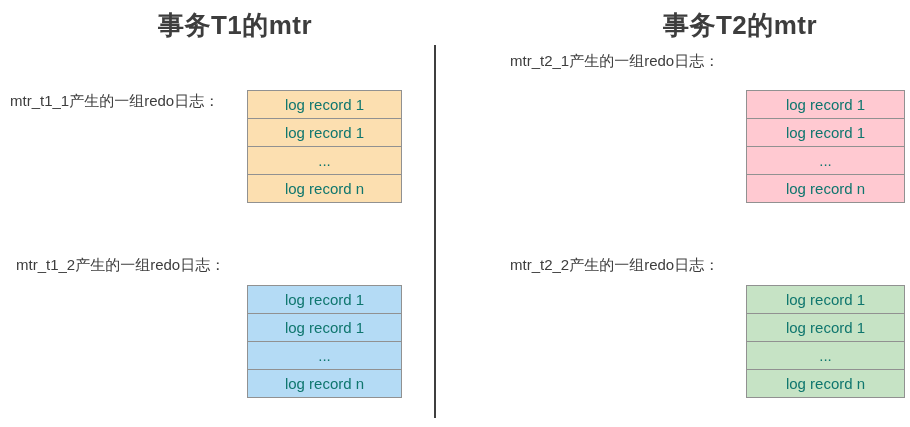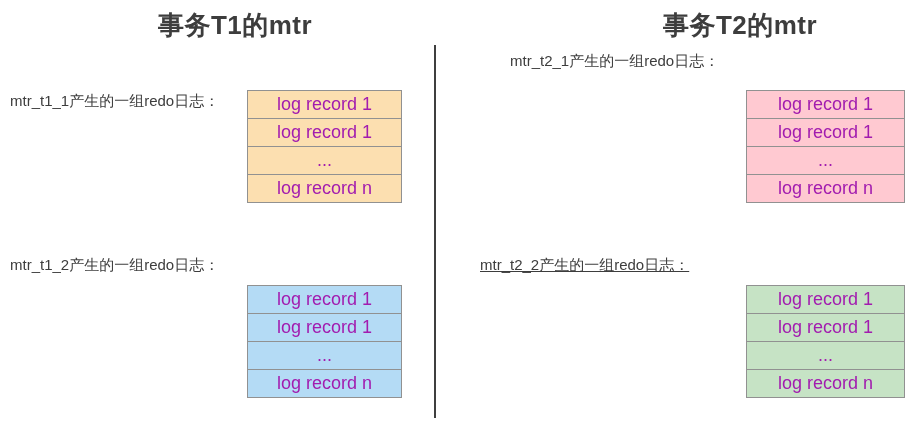--- a/index.html
+++ b/index.html
@@ -34,38 +34,38 @@
     height: 373px;
   }
   .group-label {
     position: absolute;
     font-size: 15px;
     color: #3d3d3d;
     white-space: nowrap;
   }
   .label-t1-1 { left: 10px;  top: 60px; margin-top: 32px; }
   .label-t2-1 { left: 510px; top: 52px; }
-  .label-t1-2 { left: 10px;  top: 256px; }
-  .label-t2-2 { left: 480px; top: 256px; text-decoration: underline; }
+  .label-t1-2 { left: 16px;  top: 256px; }
+  .label-t2-2 { left: 510px; top: 256px; }
   .log-table {
     position: absolute;
     border: 1px solid #919191;
     box-sizing: border-box;
   }
   .table-t1-1 { left: 247px; top: 90px;  width: 155px; }
   .table-t2-1 { left: 746px; top: 90px;  width: 159px; }
   .table-t1-2 { left: 247px; top: 285px; width: 155px; }
   .table-t2-2 { left: 746px; top: 285px; width: 159px; }
   .log-row {
     height: 27px;
     display: flex;
     align-items: center;
     justify-content: center;
-    font-size: 18px;
-    color: #a21caf;
+    font-size: 15px;
+    color: #0f766e;
   }
   .log-row + .log-row {
     border-top: 1px solid #919191;
   }
 </style>
 </head>
 <body>
 
 <div class="canvas">
 

